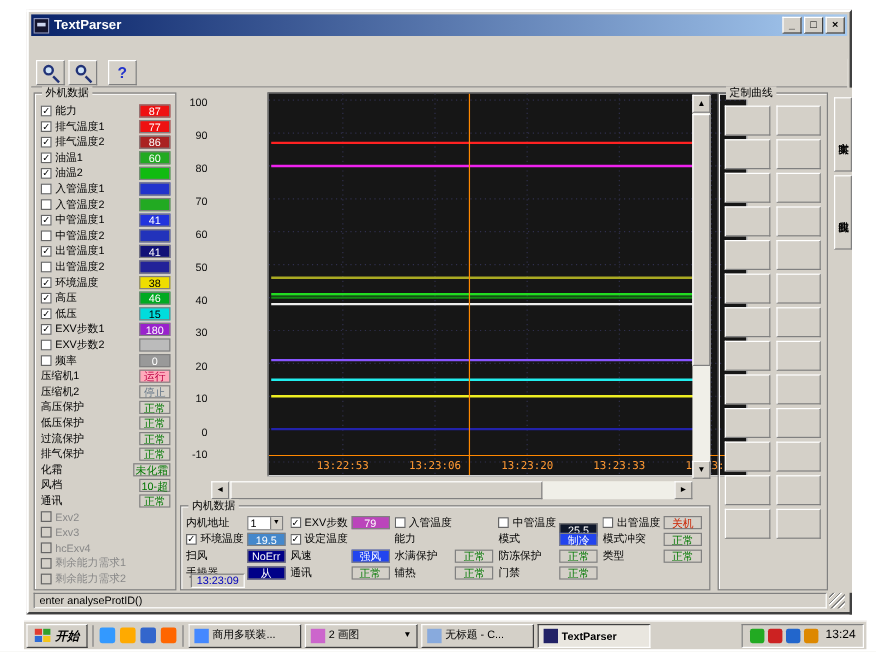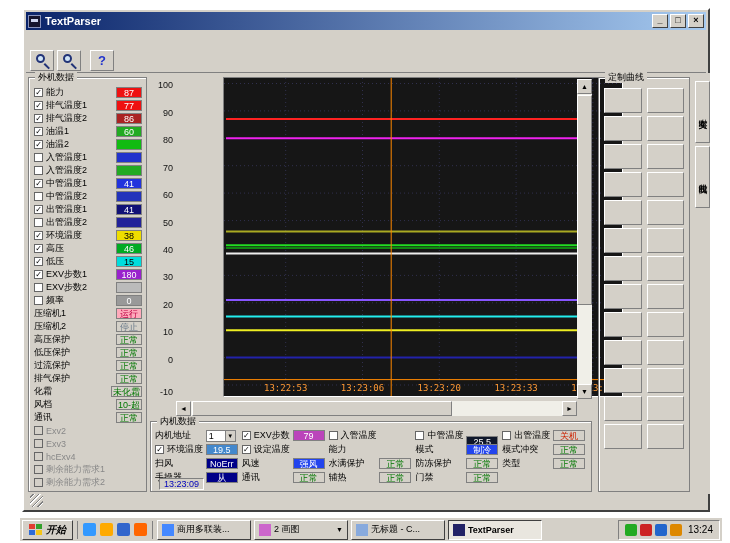--- a/index.html
+++ b/index.html
@@ -290,21 +290,21 @@
           <span class="ylab" style="top: 27.8966px;">90</span>
           <span class="ylab" style="top: 55.3103px;">80</span>
           <span class="ylab" style="top: 82.7241px;">70</span>
           <span class="ylab" style="top: 110.138px;">60</span>
           <span class="ylab" style="top: 137.552px;">50</span>
           <span class="ylab" style="top: 164.966px;">40</span>
           <span class="ylab" style="top: 192.379px; text-align: right;">30</span>
           <span class="ylab" style="top: 219.793px;">20</span>
           <span class="ylab" style="top: 247.207px;">10</span>
           <span class="ylab" style="top: 274.621px;">0</span>
-          <span class="ylab" style="top: 307px;">-10</span>
+          <span class="ylab" style="top: 294px;">-10</span>
         </div>
       <div class="plot" style="background: rgb(22, 22, 22);"><svg width="398" height="318" xmlns="http://www.w3.org/2000/svg">
             <line x1="0" y1="5.5" x2="398" y2="5.5" stroke="#30304e" stroke-dasharray="1,3"></line>
             <line x1="0" y1="32.9" x2="398" y2="32.9" stroke="#30304e" stroke-dasharray="1,3"></line>
             <line x1="0" y1="60.3" x2="398" y2="60.3" stroke="#30304e" stroke-dasharray="1,3"></line>
             <line x1="0" y1="87.7" x2="398" y2="87.7" stroke="#30304e" stroke-dasharray="1,3"></line>
             <line x1="0" y1="115.1" x2="398" y2="115.1" stroke="#30304e" stroke-dasharray="1,3"></line>
             <line x1="0" y1="142.6" x2="398" y2="142.6" stroke="#30304e" stroke-dasharray="1,3"></line>
             <line x1="0" y1="170.0" x2="398" y2="170.0" stroke="#30304e" stroke-dasharray="1,3"></line>
             <line x1="0" y1="197.4" x2="398" y2="197.4" stroke="#30304e" stroke-dasharray="1,3"></line>
@@ -513,20 +513,21 @@
         </div>
     </div>
 
     <div class="vtabs">
         <div class="vtab">实时文本</div>
         <div class="vtab">实时曲线</div>
       </div>
   </div>
 
   <div class="statusbar">
+    <span class="status-field">enter analyseProtID()</span>
     <span class="grip"></span>
   </div>
 </div>
 
 <div class="taskbar">
   <button class="start">
     <span class="winflag">
       <span style="background:#e03c31;"></span>
         <span style="background:#33a02c;"></span>
       <span style="background:#2e6bd6;"></span>

